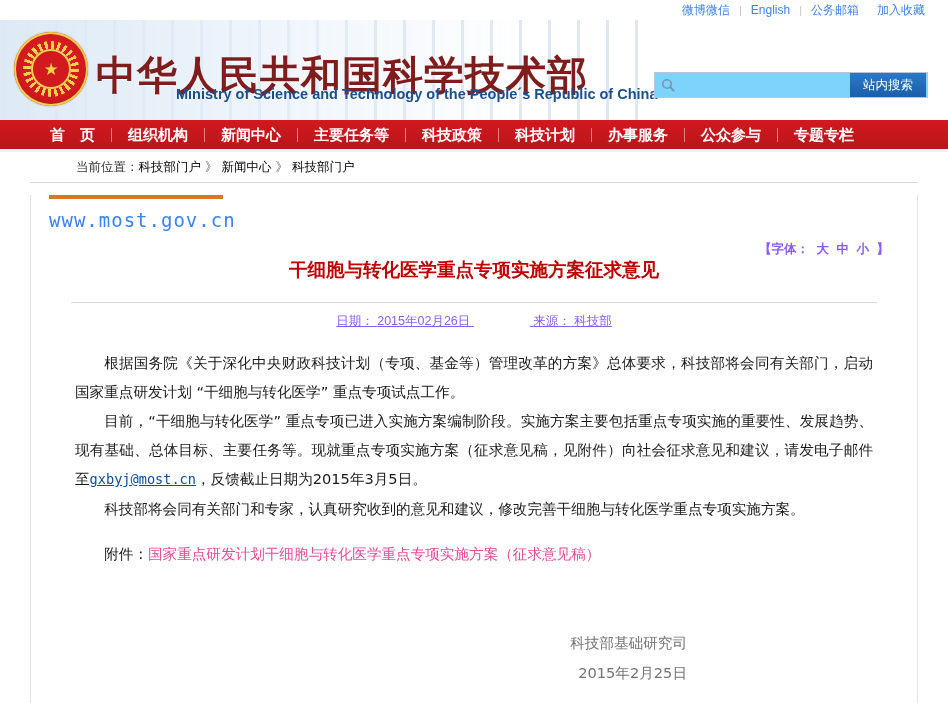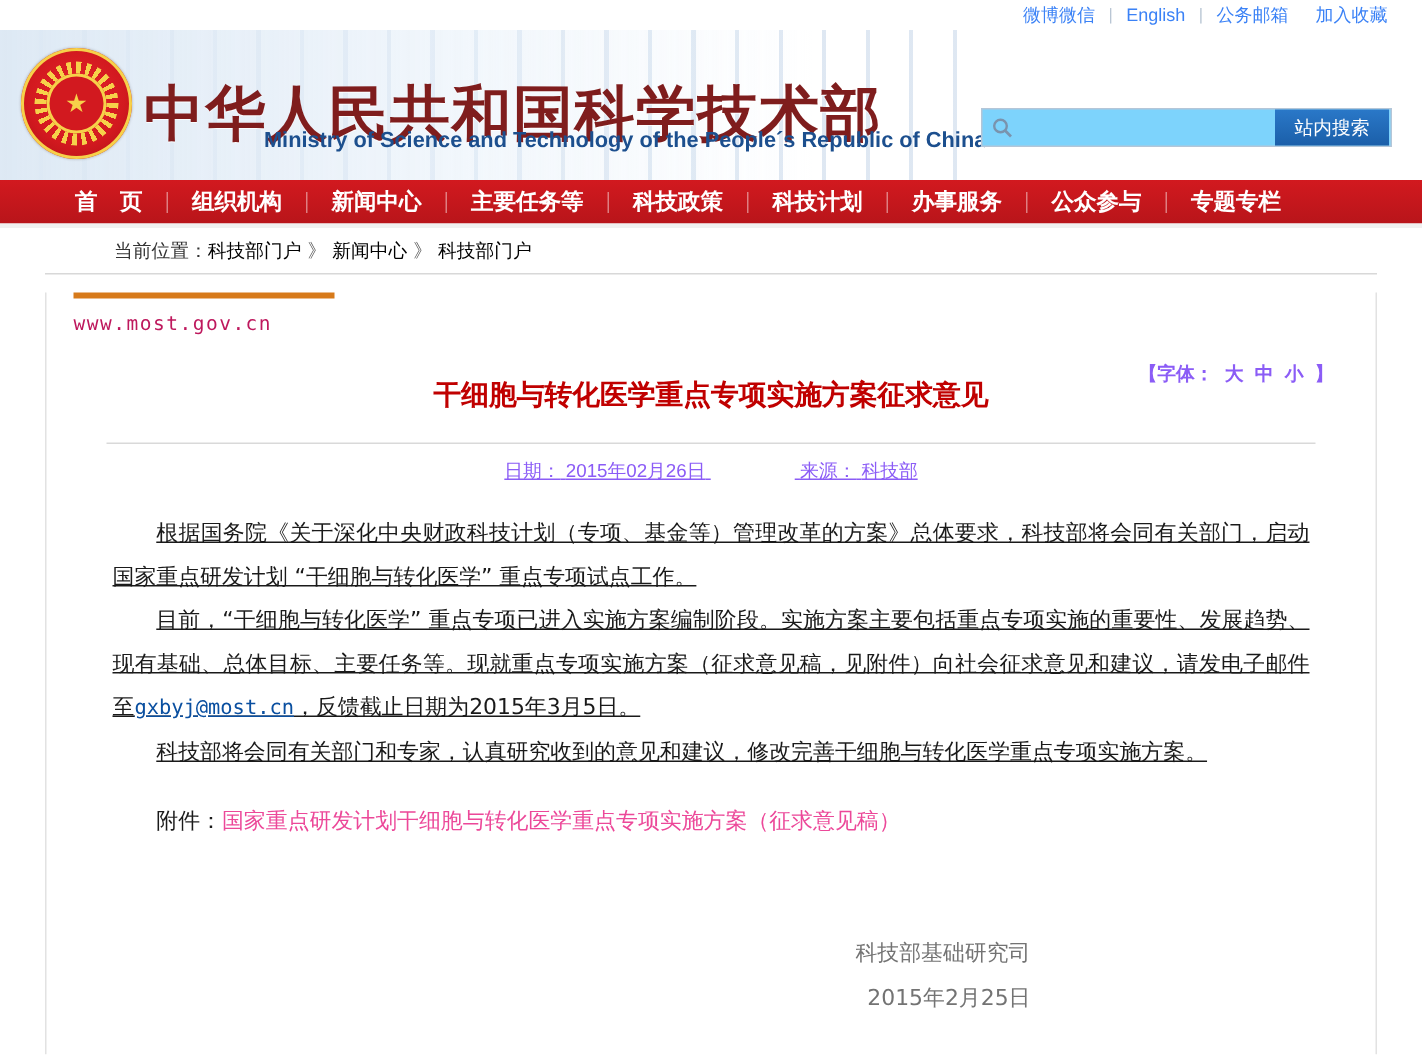--- a/index.html
+++ b/index.html
@@ -177,22 +177,22 @@
   .orange-bar {
     height: 4px;
     width: 174px;
     background: #d77a1a;
     margin-left: 18px;
     margin-top: 12px;
   }
   .domain {
     margin-left: 18px;
     margin-top: 10px;
-    font-size: 13px;
-    color: #be185d;
+    font-size: 19px;
+    color: #3b82f6;
     font-family: "DejaVu Sans Mono", "Liberation Mono", monospace;
     letter-spacing: 1px;
   }
   .fontsize {
     position: absolute;
     right: 26px; top: 46px;
     font-size: 12.5px;
     color: #8b5cf6;
     font-weight: bold;
   }
@@ -220,21 +220,21 @@
   .meta .gap { display: inline-block; width: 56px; }
 
   .article {
     margin: 18px 44px 0 44px;
     font-size: 14.6px;
     line-height: 29px;
     color: #1a1a1a;
     font-family: "DejaVu Sans", "Liberation Sans", sans-serif;
     text-align: justify;
   }
-  .article p { margin: 0; text-indent: 2em; text-decoration: underline; }
+  .article p { margin: 0; text-indent: 2em; }
   .article a.mail {
     color: #0a4fa0;
     text-decoration: underline;
     font-family: "DejaVu Sans Mono", "Liberation Mono", monospace;
     font-size: 13.6px;
   }
   .attach {
     margin: 22px 44px 0 44px;
     font-size: 14.6px;
     color: #1a1a1a;

